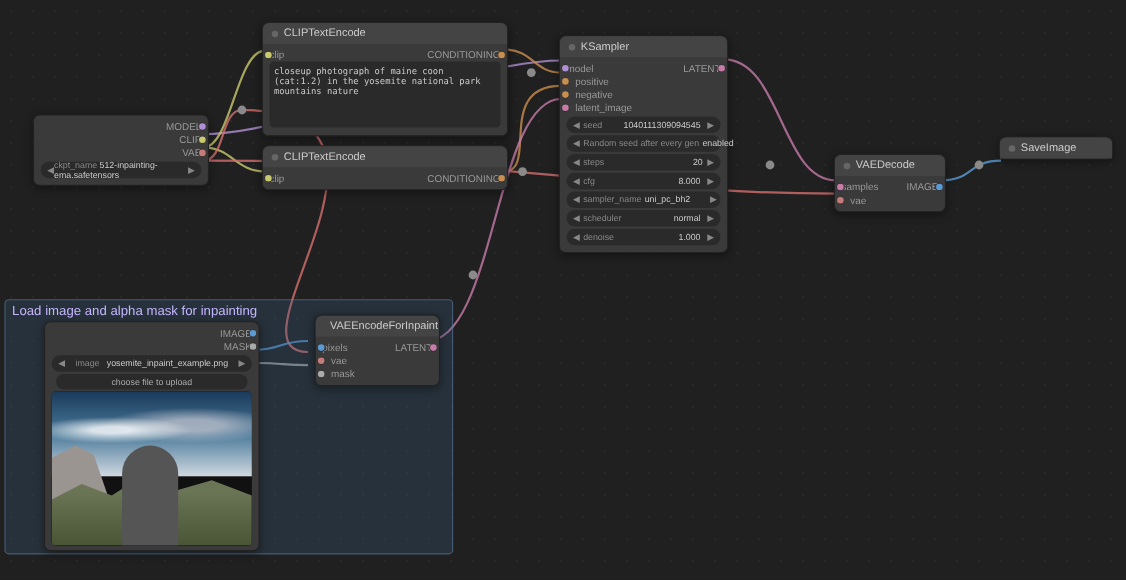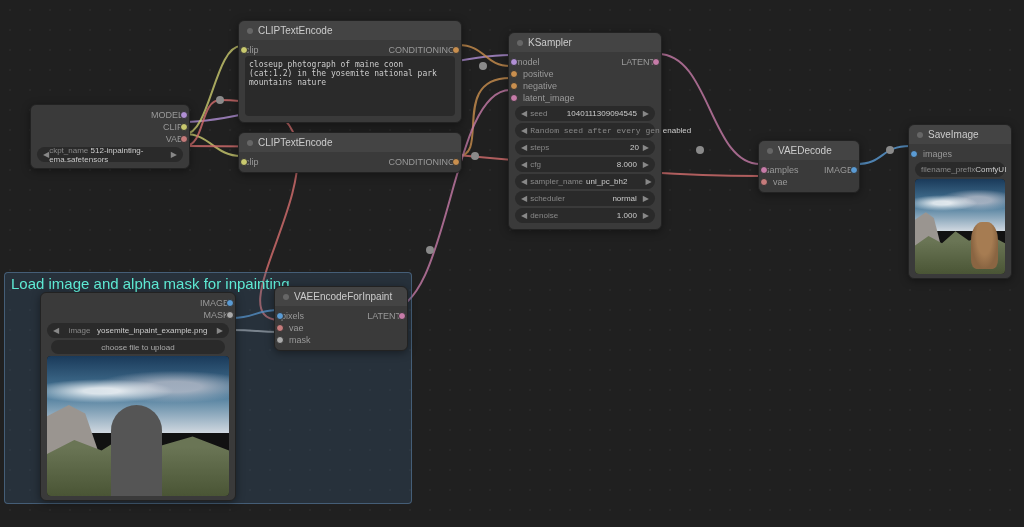--- a/index.html
+++ b/index.html
@@ -22,21 +22,21 @@
   .widget{background:#2a2a2a;border-radius:8px;height:15px;display:flex;align-items:center;justify-content:space-between;padding:0 6px;margin:2px 0;font-size:8px;color:#aaa}
   .widget .lbl{color:#888}
   .widget .val{color:#ccc}
   .arrow{color:#888;font-size:8px}
   .textarea{width:100%;height:60px;background:#2a2a2a;border:none;border-radius:4px;padding:4px;color:#ccc;font-size:8px;font-family:monospace;resize:none}
   .btn{background:#2a2a2a;border-radius:8px;height:14px;display:flex;align-items:center;justify-content:center;font-size:8px;color:#aaa;margin:2px 4px}
   svg.links{position:absolute;top:0;left:0;pointer-events:none;width:1024px;height:527px}
   svg.links path{fill:none;stroke-width:2;opacity:.8}
   .link-dot{fill:#8a8a8a}
   .group{position:absolute;background:rgba(60,100,140,.25);border:1px solid rgba(100,140,180,.5);border-radius:4px}
-  .group-title{color:#5eead4;font-size:15px;padding:2px 6px}
+  .group-title{color:#c4b5fd;font-size:12px;padding:2px 6px}
   .preview{width:100%;background:#111;border-radius:4px}
   .yosemite{height:140px;position:relative;overflow:hidden;border-radius:4px}
   .sky{position:absolute;width:100%;height:55%;background:linear-gradient(#1a3a5a,#4a7a9a,#d0d8e0)}
   .cloud{position:absolute;width:100%;height:30%;top:10%;background:radial-gradient(ellipse at 30% 50%,rgba(255,255,255,.8) 10%,transparent 40%),radial-gradient(ellipse at 70% 40%,rgba(200,200,210,.7) 15%,transparent 45%)}
   .mtn{position:absolute;bottom:0;width:100%;height:50%;background:linear-gradient(#6a7555 30%,#4a5535);clip-path:polygon(0 40%,15% 20%,30% 35%,45% 10%,60% 30%,80% 15%,100% 35%,100% 100%,0 100%)}
   .rock{position:absolute;bottom:25%;left:0;width:30%;height:40%;background:#9a9590;clip-path:polygon(0 100%,0 20%,40% 0,70% 15%,100% 100%)}
   .mask-blob{position:absolute;bottom:0;left:35%;width:28%;height:65%;background:#555;border-radius:50px 50px 0 0}
   .yosemite.small{height:95px}
   .cat{position:absolute;bottom:5%;right:8%;width:30%;height:50%;background:radial-gradient(ellipse at 50% 30%,#a67c52 40%,#8a6542 70%);border-radius:40% 40% 20% 20%}
 </style>
@@ -148,21 +148,21 @@
     <div class="preview yosemite">
       <div class="sky"></div>
         <div class="cloud"></div>
         <div class="rock"></div>
         <div class="mtn"></div>
         <div class="mask-blob"></div>
     </div>
   </div>
 </div>
 
-<div class="node" style="left:274px;top:286px;width:134px">
+<div class="node" style="left:286px;top:286px;width:114px">
   <div class="node-header">
       <span class="hdr-dot"></span>
       <span>VAEEncodeForInpaint</span>
     </div>
   <div class="node-body">
     <div class="slot">
         <span style="display:flex;align-items:center;gap:4px">
           <span class="port in blue"></span>
           <span>pixels</span>
         </span>
@@ -212,21 +212,21 @@
       </div>
     <div id="kswidgets">
         <div class="widget" style="gap: 3px;">
           <span class="arrow">◀</span>
           <span class="lbl" style="flex: 0 0 auto;">seed</span>
           <span class="val" style="margin-left: auto; margin-right: 3px;">1040111309094545</span>
           <span class="arrow">▶</span>
         </div>
         <div class="widget" style="gap: 3px;">
           <span class="arrow">◀</span>
-          <span class="lbl" style="flex: 0 0 auto; font-family: Liberation Mono, monospace;">Random seed after every gen</span>
+          <span class="lbl" style="flex: 0 0 auto;">Random seed after every gen</span>
           <span class="val" style="margin-left: auto; margin-right: 3px;">enabled</span>
           <span style="width:8px;height:8px;border-radius:50%;background:#7bc67b;display:inline-block;margin-left:3px"></span>
         </div>
         <div class="widget" style="gap: 3px;">
           <span class="arrow">◀</span>
           <span class="lbl" style="flex: 0 0 auto;">steps</span>
           <span class="val" style="margin-left: auto; margin-right: 1px;">20</span>
           <span class="arrow">▶</span>
         </div>
         <div class="widget" style="gap: 3px;">
@@ -278,30 +278,13 @@
         <span style="margin-left:8px">vae</span>
       </div>
   </div>
 </div>
 
 <div class="node" style="left:908px;top:124px;width:104px">
   <div class="node-header">
       <span class="hdr-dot"></span>
       <span>SaveImage</span>
     </div>
-  <div class="node-body">
-    <div class="slot left">
-        <span class="port in blue"></span>
-        <span style="margin-left:8px">images</span>
-      </div>
-    <div class="widget">
-        <span class="lbl">filename_prefix</span>
-        <span class="val">ComfyUI</span>
-      </div>
-    <div class="preview yosemite small">
-      <div class="sky"></div>
-        <div class="cloud"></div>
-        <div class="rock"></div>
-        <div class="mtn"></div>
-        <div class="cat"></div>
-    </div>
-  </div>
 </div>
 
 </body></html>

